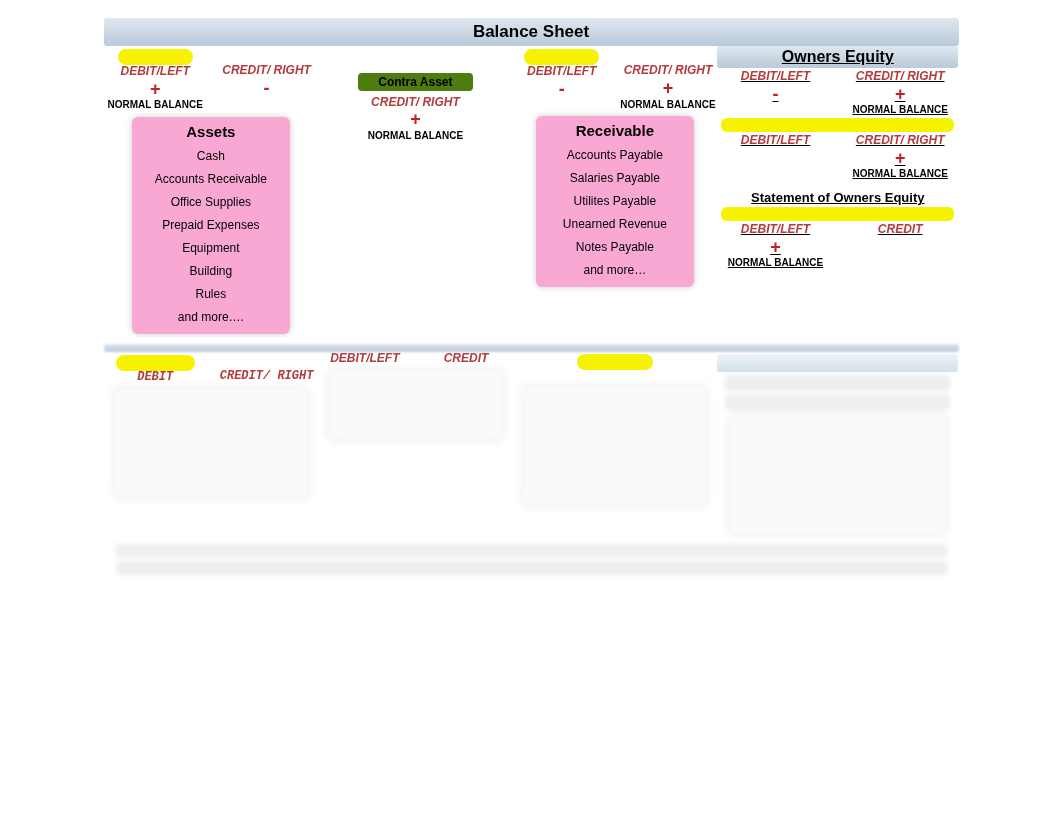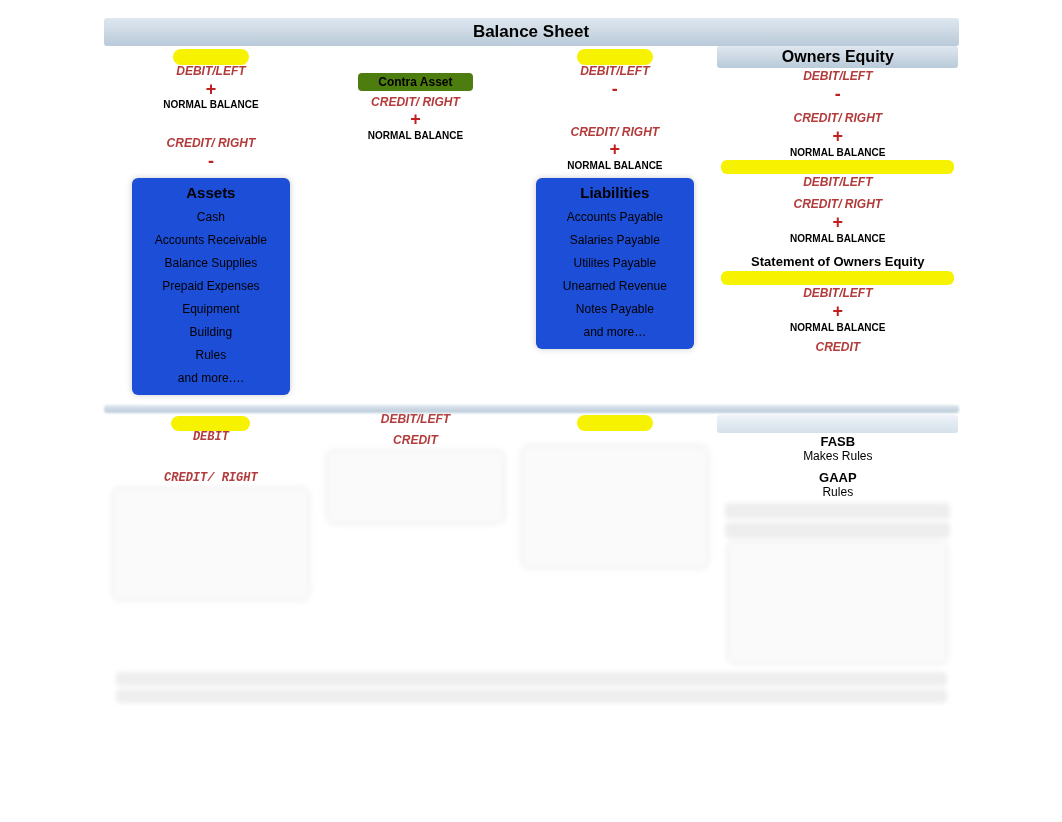--- a/index.html
+++ b/index.html
@@ -7,30 +7,30 @@
   .bluebar{background:linear-gradient(#dfe7ef,#b9cad9);text-align:center;font-weight:bold;font-size:17px;padding:4px 0;border-radius:3px;margin:18px 8px 0 8px;}
   .row{display:flex;gap:0;align-items:flex-start;}
   .col{flex:1;text-align:center;}
   .yellowchip{display:inline-block;background:#f7f200;border-radius:8px;padding:1px 36px;font-size:12px;font-weight:bold;color:#f7f200;}
   .cardhead{display:inline-block;background:#4d7c0f;border-radius:4px;padding:2px 20px;font-size:12px;font-weight:bold;}
   .dl{color:#b33b3b;font-style:italic;font-size:12px;font-weight:bold;}
   .sign{font-size:18px;font-weight:bold;}
   .plus{color:#c02020;}
   .minus{color:#c02020;}
   .nb{font-size:10px;font-weight:bold;}
-  .listbox{margin:6px auto 0 auto;width:150px;background:#1d4ed8;border-radius:6px;box-shadow:0 0 6px #ccc;padding:6px 4px 10px 4px;}
+  .listbox{margin:6px auto 0 auto;width:150px;background:#f9a8d4;border-radius:6px;box-shadow:0 0 6px #ccc;padding:6px 4px 10px 4px;}
   .listtitle{font-size:15px;font-weight:bold;}
   .listitem{font-size:12px;margin-top:9px;}
   .smallblur{color:#cfcfcf;font-size:11px;filter:blur(1px);}
   .blurbox{background:#fafafa;border-radius:6px;margin:4px auto;width:90%;height:110px;filter:blur(2px);box-shadow:0 0 6px #ddd;}
   .blurbar{background:#eee;border-radius:4px;height:16px;margin:3px 8px;filter:blur(2px);}
   .sectiontitle{font-size:15px;font-weight:bold;}
   .oe-banner{background:linear-gradient(#dfe7ef,#b9cad9);font-weight:bold;font-size:16px;padding:2px 0;border-radius:3px;margin:0 0 2px 0;}
   .tight{line-height:1.15;}
-  .assets-pair{display:flex;gap:8px;flex-direction:column;}
+  .assets-pair{display:flex;gap:8px;}
   .assets-pair .sub{flex:1;}
   .oe-block{margin-top:0;}
   .yellowbar{background:#f7f200;height:14px;border-radius:6px;margin:2px 4px;}
   .faintblue{background:linear-gradient(#eef3f8,#d5e0ea);border-radius:3px;height:18px;margin-top:2px;}
 </style>
 </head>
 <body>
 
 <div class="page">
 
@@ -50,21 +50,21 @@
           <div>&nbsp;</div>
           <div class="dl">CREDIT/ RIGHT</div>
           <div class="sign minus">-</div>
         </div>
       </div>
 
       <div class="listbox">
         <div class="listtitle">Assets</div>
         <div class="listitem">Cash</div>
         <div class="listitem">Accounts Receivable</div>
-        <div class="listitem">Balance Supplies</div>
+        <div class="listitem">Office Supplies</div>
         <div class="listitem">Prepaid Expenses</div>
         <div class="listitem">Equipment</div>
         <div class="listitem">Building</div>
         <div class="listitem">Rules</div>
         <div class="listitem">and more….</div>
       </div>
     </div>
 
     <div class="col" style="flex:0.95; padding-top:26px;">
       <div><span class="cardhead">Contra Asset</span></div>
@@ -82,31 +82,31 @@
         </div>
         <div class="sub">
           <div>&nbsp;</div>
           <div class="dl">CREDIT/ RIGHT</div>
           <div class="sign plus">+</div>
           <div class="nb">NORMAL BALANCE</div>
         </div>
       </div>
 
       <div class="listbox">
-        <div class="listtitle">Liabilities</div>
+        <div class="listtitle">Receivable</div>
         <div class="listitem">Accounts Payable</div>
         <div class="listitem">Salaries Payable</div>
         <div class="listitem">Utilites Payable</div>
         <div class="listitem">Unearned Revenue</div>
         <div class="listitem">Notes Payable</div>
         <div class="listitem">and more…</div>
       </div>
     </div>
 
-    <div class="col oe-block" style="flex:1.18;">
+    <div class="col oe-block" style="flex:1.18;text-decoration:underline;">
       <div class="oe-banner">Owners Equity</div>
       <div class="assets-pair tight">
         <div class="sub">
           <div class="dl">DEBIT/LEFT</div>
           <div class="sign minus">-</div>
         </div>
         <div class="sub">
           <div class="dl">CREDIT/ RIGHT</div>
           <div class="sign plus">+</div>
           <div class="nb">NORMAL BALANCE</div>
@@ -173,30 +173,20 @@
     </div>
 
     <div class="col" style="flex:1.0;">
       <div><span class="yellowchip">&nbsp;</span></div>
       <div class="smallblur">&nbsp;</div>
       <div class="blurbox" style="height:120px;"></div>
     </div>
 
     <div class="col" style="flex:1.18;">
       <div class="faintblue"></div>
-      <div class="assets-pair tight" style="margin-top:2px;">
-        <div class="sub">
-          <div style="font-weight:bold;font-size:13px;">FASB</div>
-          <div style="font-size:12px;">Makes Rules</div>
-        </div>
-        <div class="sub">
-          <div style="font-weight:bold;font-size:13px;">GAAP</div>
-          <div style="font-size:12px;">Rules</div>
-        </div>
-      </div>
       <div class="blurbar"></div>
       <div class="blurbar"></div>
       <div class="blurbox" style="height:120px;"></div>
     </div>
 
   </div>
 
   <div style="margin:6px 12px;">
     <div class="blurbar" style="height:14px;"></div>
     <div class="blurbar" style="height:14px;"></div>

